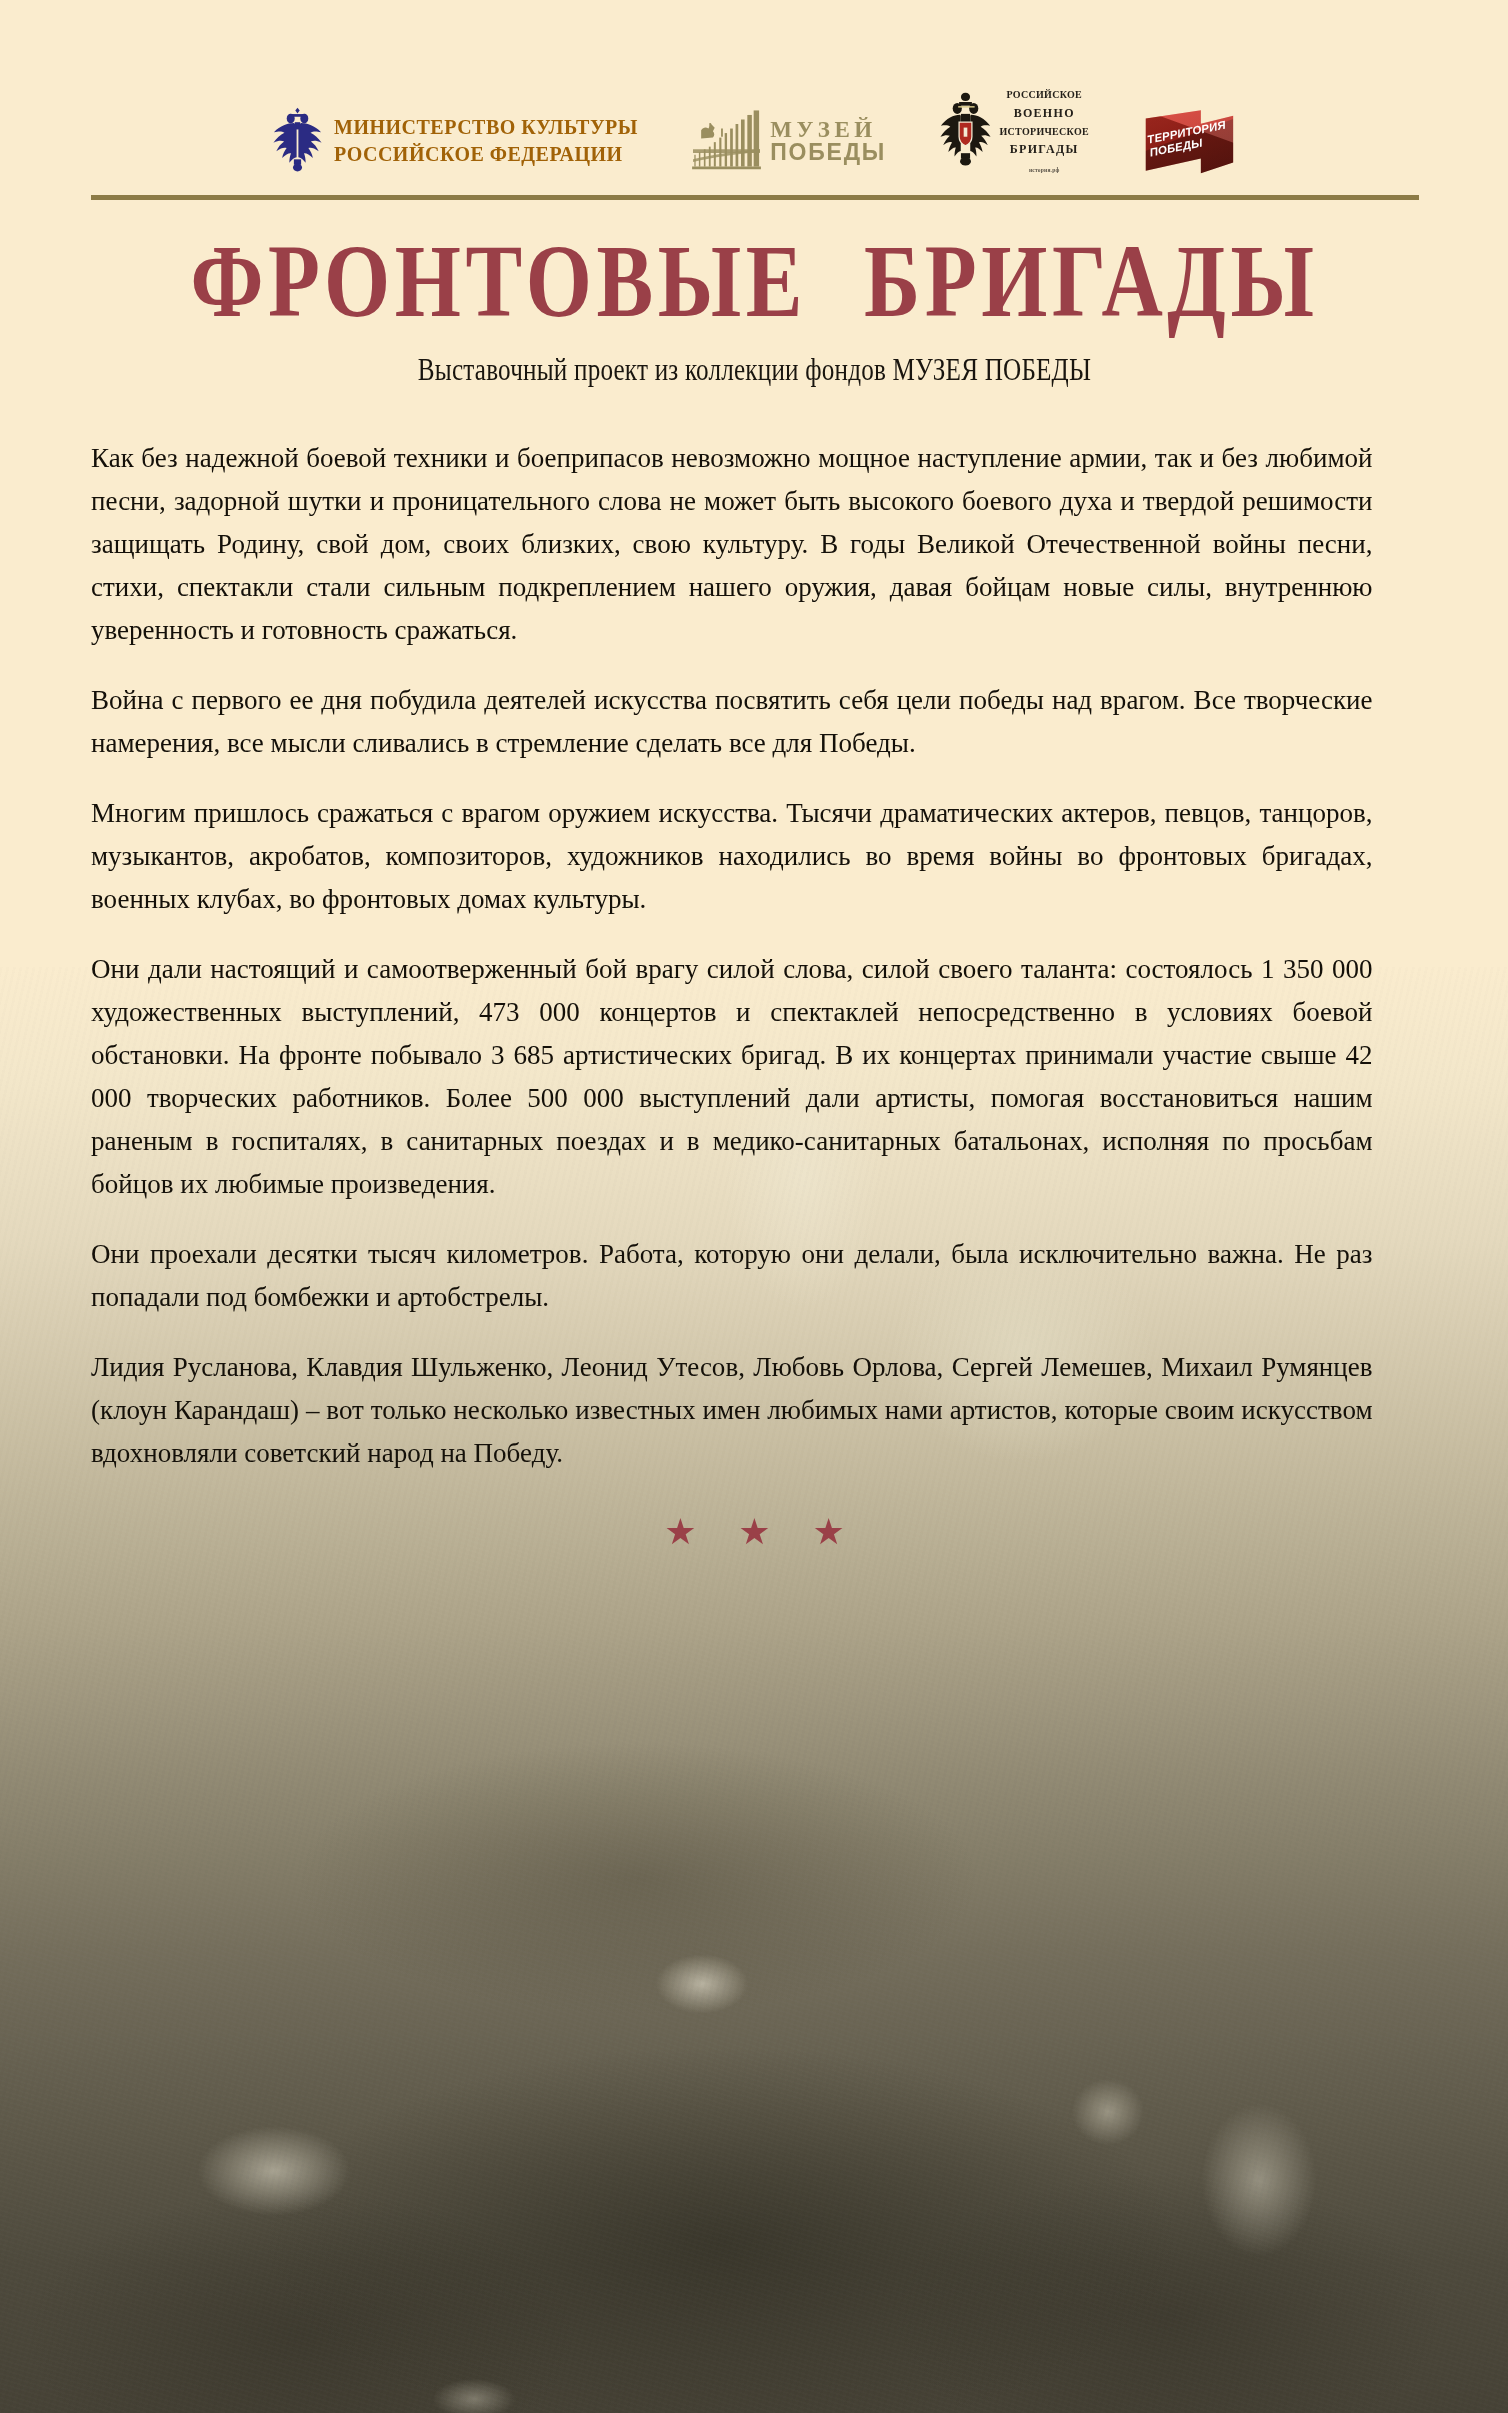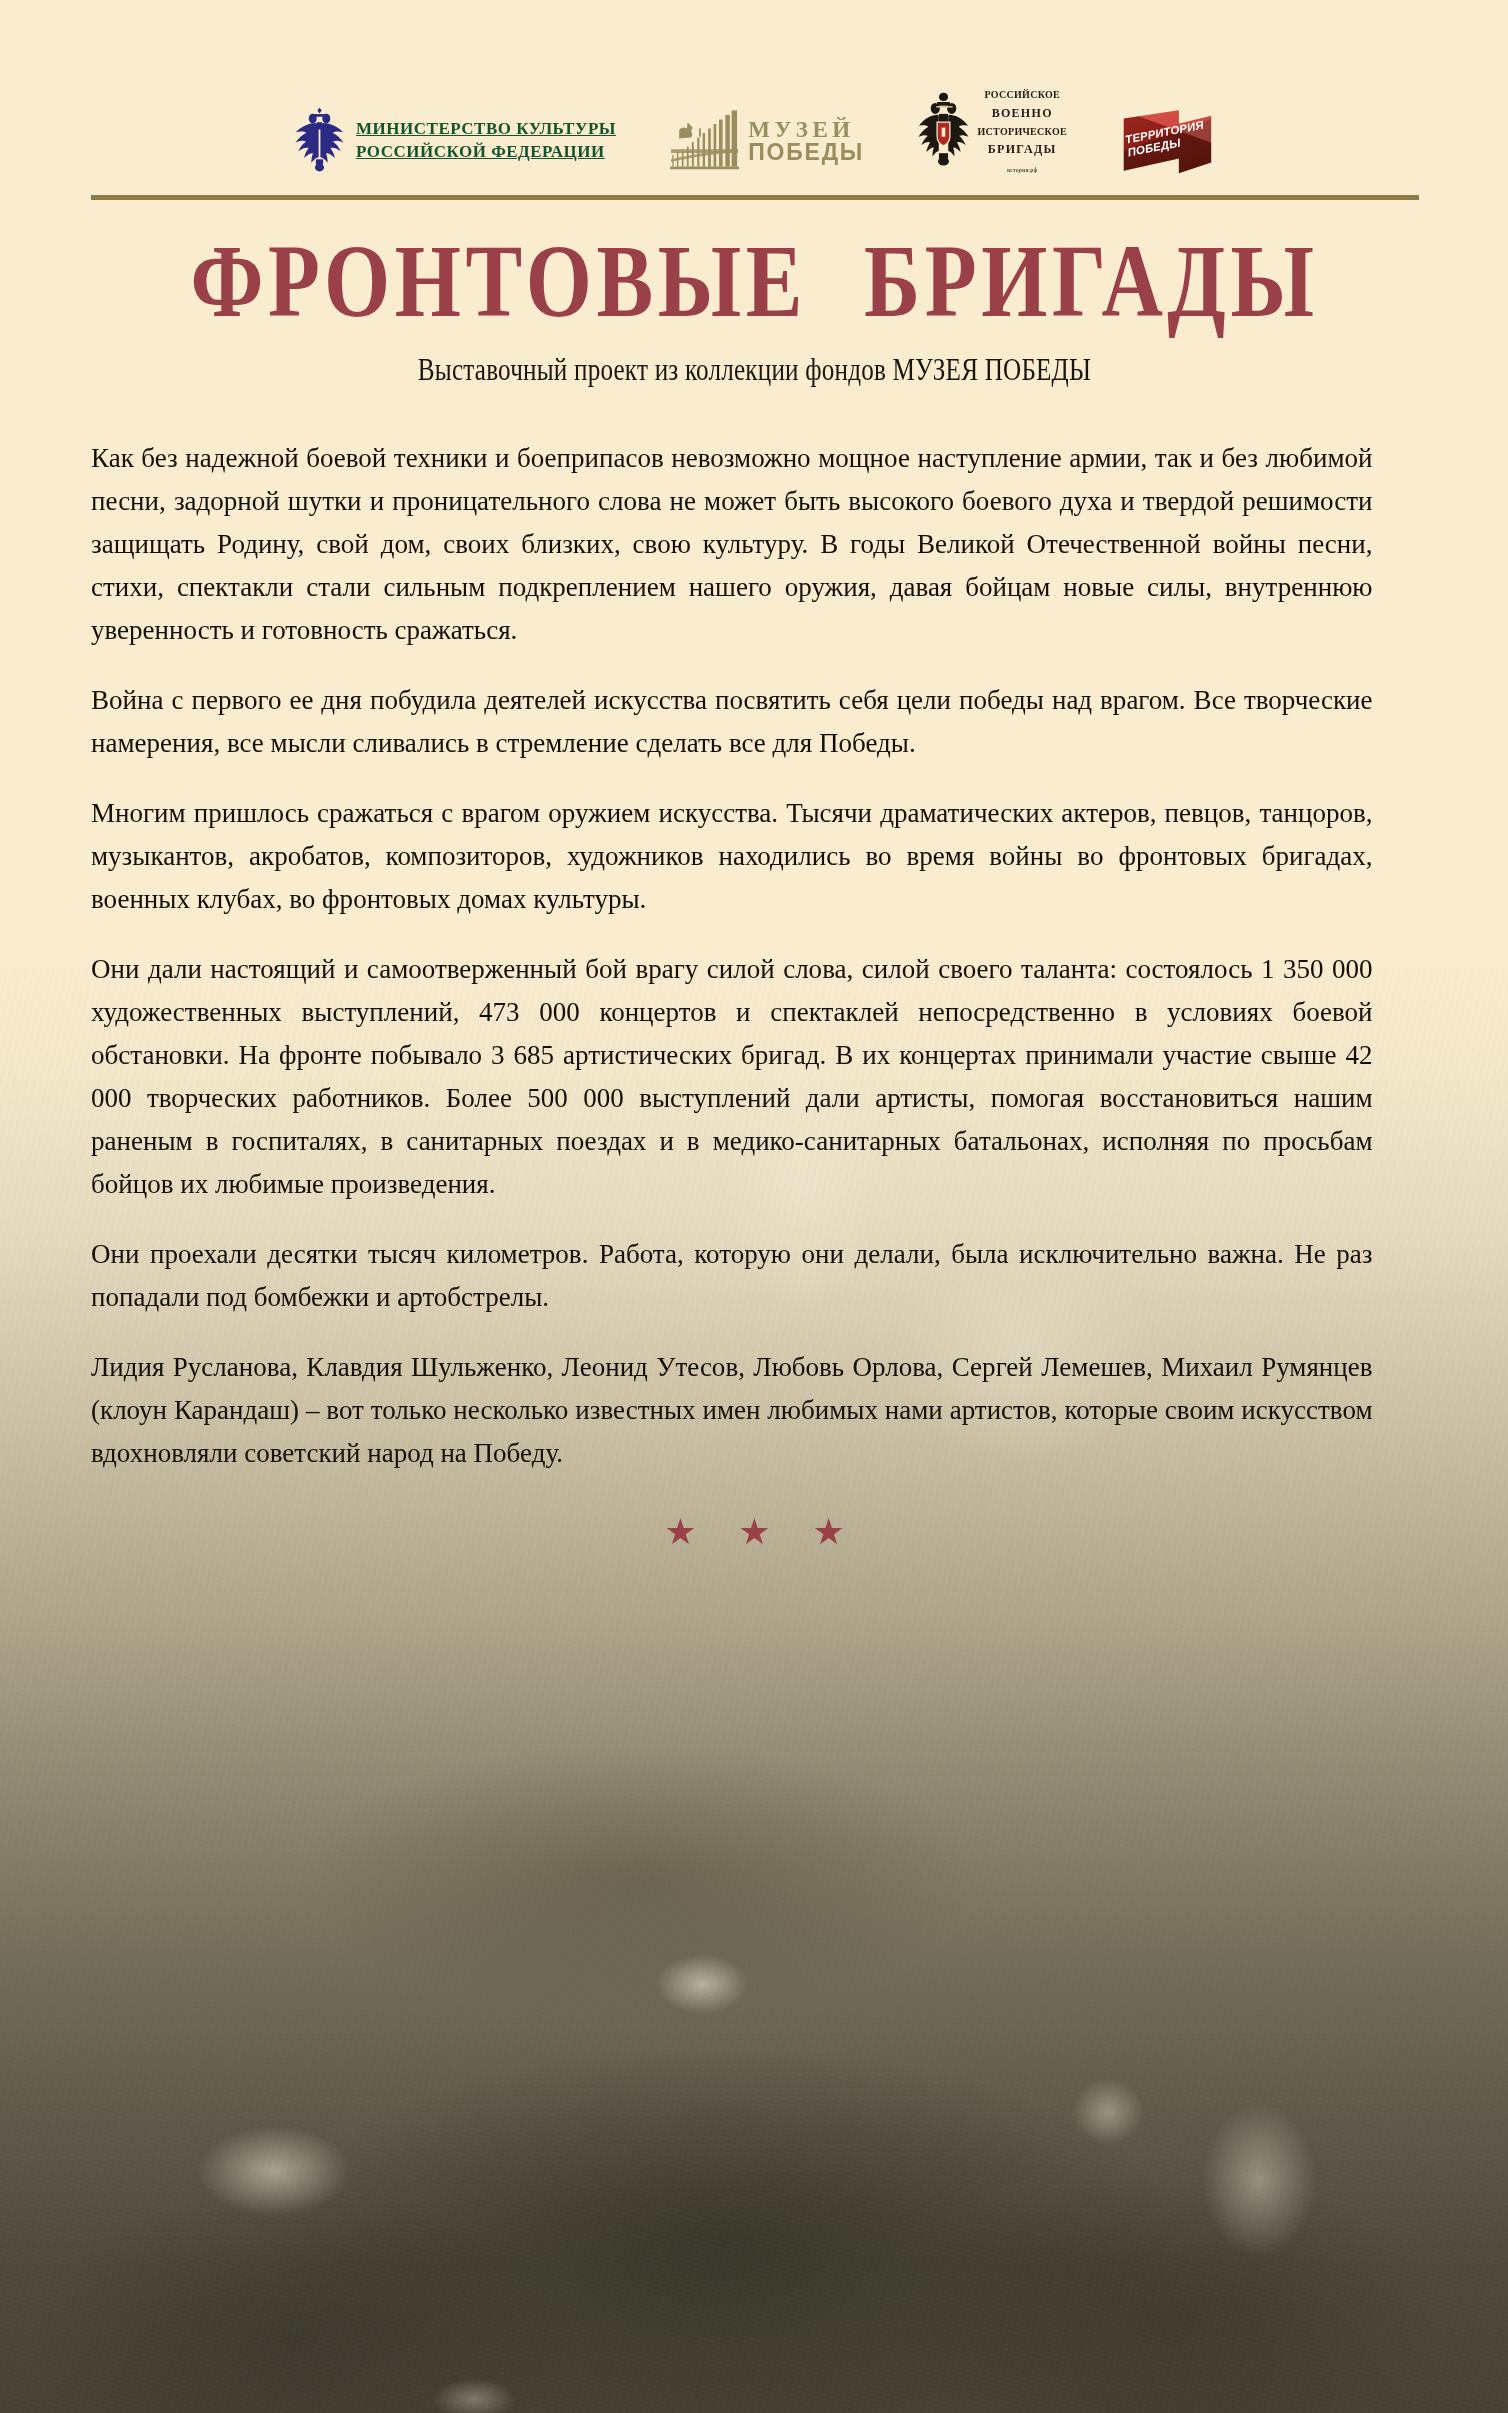--- a/index.html
+++ b/index.html
@@ -78,28 +78,27 @@
     gap: 53px;
     padding-top: 88px;
     height: 88px;
     box-sizing: content-box;
   }
   .logo { display: flex; align-items: center; }
 
   
   #logo-minkult { gap: 11px; }
   #logo-minkult .mk-text {
-    color: #14532d;
+    color: #a16207;
     font-family: "Liberation Serif", serif;
     font-weight: bold;
-    font-size: 17px;
+    font-size: 20px;
     line-height: 1.32;
     letter-spacing: 0.5px;
     white-space: nowrap;
-    text-decoration: underline;
   }
   
   #logo-museum { gap: 8.2px; }
   #logo-museum .mv-text {
     color: #9a8e5f;
     font-family: "Liberation Sans", sans-serif;
     font-weight: bold;
     font-size: 23px;
     line-height: 1.0;
     letter-spacing: 1.8px;
@@ -237,21 +236,21 @@
             <path d="M25 19h6v8h-6z"></path>
             <path d="M24 20C17 20 9 23 2 30c6-1.4 9-1 11.6.6C9 33 5 36.4 1.4 41.6c5.4-2.4 9-2.6 11.8-1.2-3.6 2.6-6.4 6-8.6 10.6 5-3.4 8.6-4.4 11.4-3.4-2.4 3-4 6.6-5 11 4-3.8 7.2-5.6 9.8-5.2-1.2 3.2-1.8 6.6-1.8 10.4 3-4 5.6-6 8-6.2V22z"></path>
             <path d="M32 20c7 0 15 3 22 10-6-1.4-9-1-11.6.6 4.6 2.4 8.6 5.8 12.2 11-5.4-2.4-9-2.6-11.8-1.2 3.6 2.6 6.4 6 8.6 10.6-5-3.4-8.6-4.4-11.4-3.4 2.4 3 4 6.6 5 11-4-3.8-7.2-5.6-9.8-5.2 1.2 3.2 1.8 6.6 1.8 10.4-3-4-5.6-6-8-6.2V22z"></path>
             <path d="M24 60h8v6h-8z"></path>
             <ellipse cx="28" cy="69" rx="5" ry="4.4"></ellipse>
           </g>
         </svg>
       </span>
       <span class="mk-text">
         <span>МИНИСТЕРСТВО КУЛЬТУРЫ</span><br>
-        <span>РОССИЙСКОЙ ФЕДЕРАЦИИ</span>
+        <span>РОССИЙСКОЕ ФЕДЕРАЦИИ</span>
       </span>
     </div>
 
     <div class="logo" id="logo-museum">
       <span>
         <svg width="71" height="67" viewBox="0 0 78 74" aria-hidden="true">
           <g fill="#9a8e5f">
             <path d="M69 6h6v62h-6z"></path>
             <path d="M62 11h5v57h-5z"></path>
             <path d="M55 16h4v52h-4z"></path>

